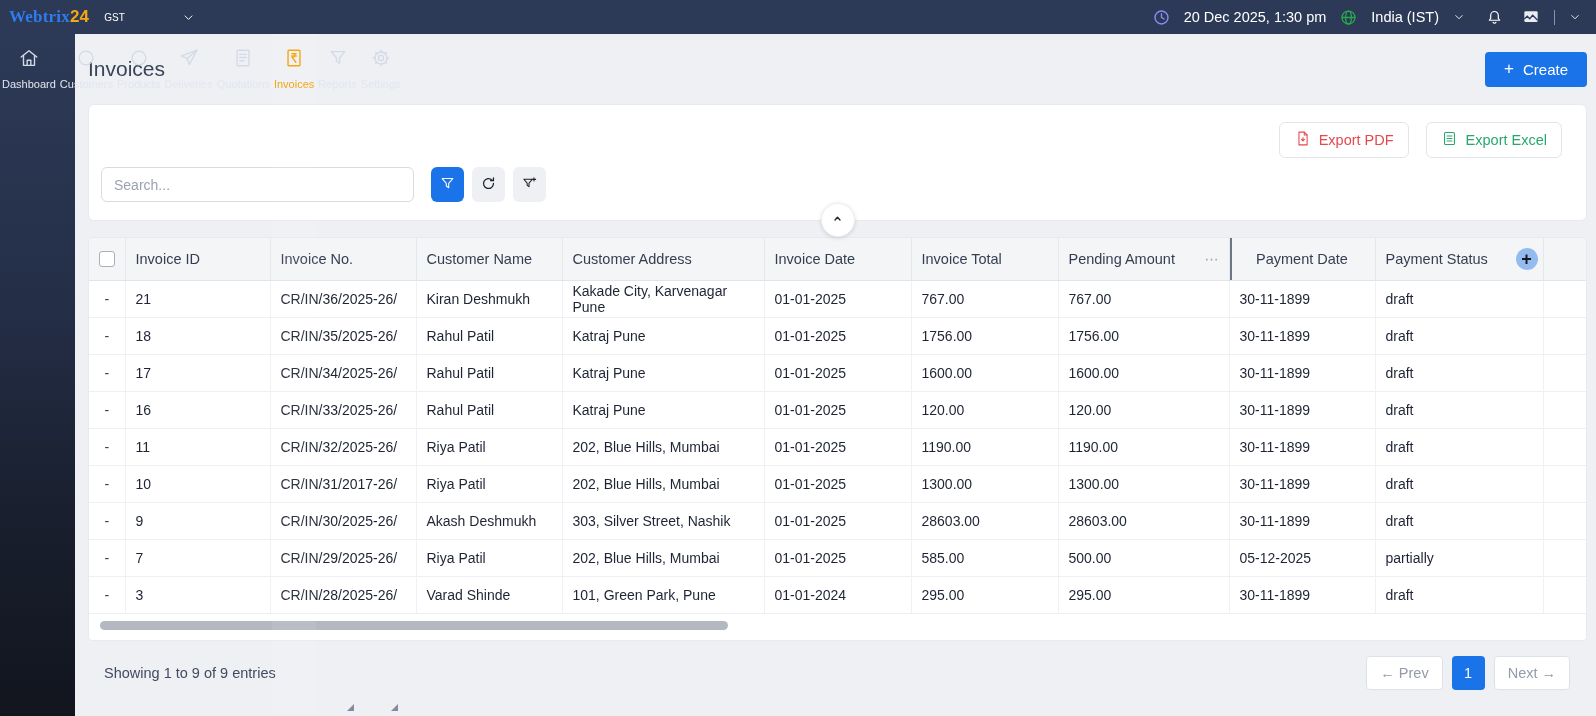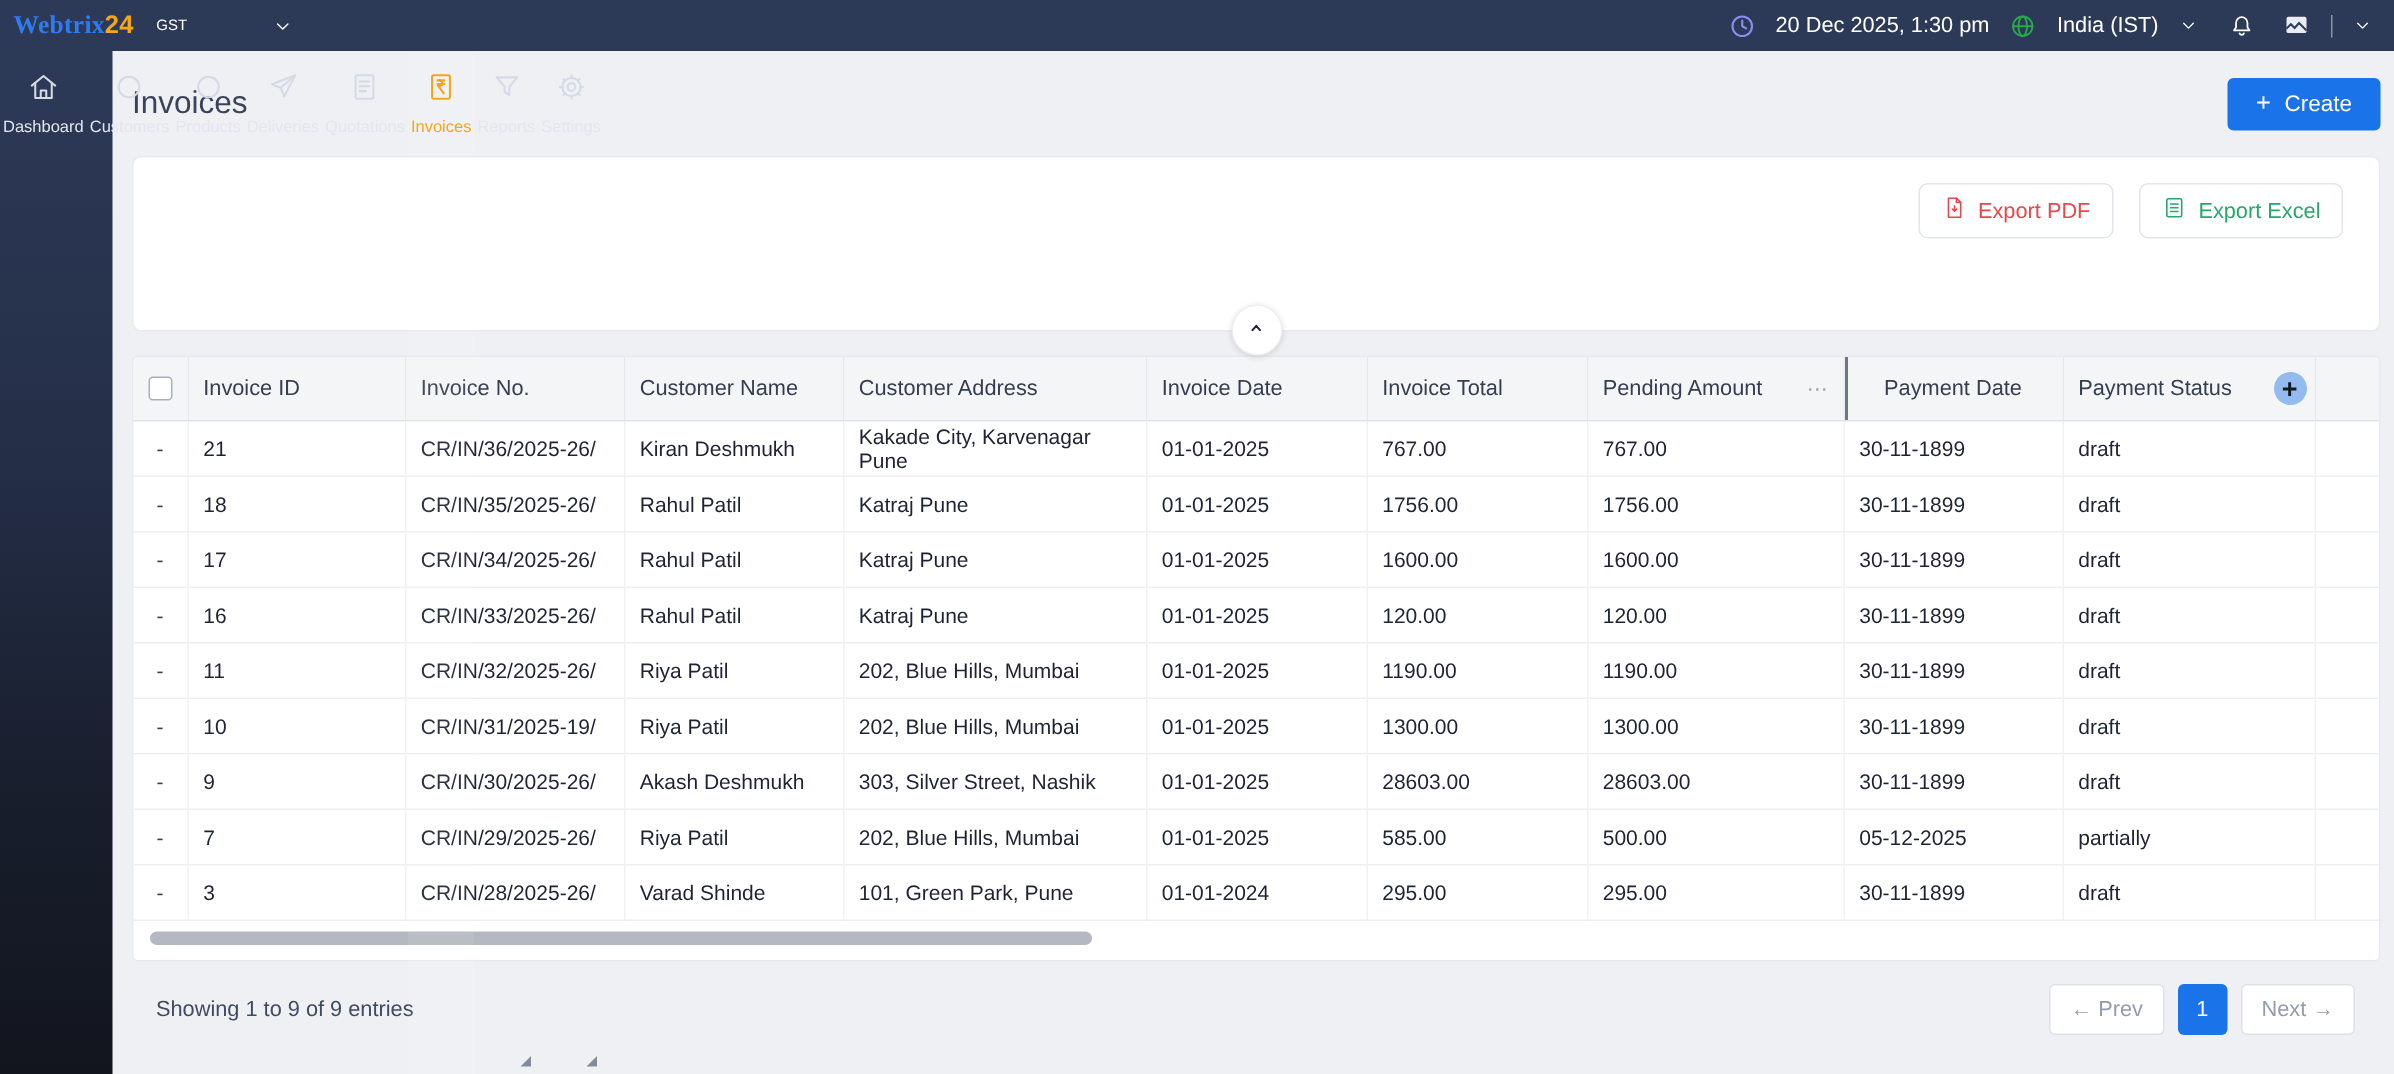--- a/index.html
+++ b/index.html
@@ -242,20 +242,46 @@
         <span>Export PDF</span>
       </button>
       <button class="export-btn export-excel">
         <span>
           <svg class="ic" viewBox="0 0 24 24">
               <rect x="5" y="3.5" width="14" height="17" rx="1.5"></rect>
               <path d="M8.5 8.5h7M8.5 12h7M8.5 15.5h7"></path>
             </svg>
         </span>
         <span>Export Excel</span>
+      </button>
+    </div>
+    <div class="search-row">
+      <input class="search-input" placeholder="Search..." style="">
+      <button class="sq-btn btn-blue">
+        <span>
+          <svg class="ic" viewBox="0 0 24 24">
+              <path d="M4.5 5h15l-5.8 6.8V18l-3.4-2.4v-3.8z"></path>
+            </svg>
+        </span>
+      </button>
+      <button class="sq-btn btn-light">
+        <span>
+          <svg class="ic" viewBox="0 0 24 24" style="stroke-width:1.8">
+              <path d="M19 12a7 7 0 1 1-2.1-5"></path>
+              <path d="M19 4v4h-4"></path>
+            </svg>
+        </span>
+      </button>
+      <button class="sq-btn btn-light">
+        <span>
+          <svg class="ic" viewBox="0 0 24 24">
+              <path d="M4 6h12l-4.7 5.4v5.1l-2.6-1.9v-3.2z"></path>
+              <path d="M18.3 3.8v4.8M15.9 6.2h4.8"></path>
+            </svg>
+        </span>
       </button>
     </div>
     <button class="collapse-btn">
       <span>
         <svg class="ic" viewBox="0 0 24 24" style="stroke-width:2.2">
             <path d="M8 14.5 12 10l4 4.5"></path>
           </svg>
       </span>
     </button>
   </div>
@@ -358,21 +384,21 @@
     <td>01-01-2025</td>
     <td>1190.00</td>
     <td>1190.00</td>
     <td>30-11-1899</td>
     <td>draft</td>
     <td></td>
   </tr>
           <tr>
     <td class="c-exp">-</td>
     <td>10</td>
-    <td>CR/IN/31/2025-19/</td>
+    <td>CR/IN/31/2017-26/</td>
     <td>Riya Patil</td>
     <td>202, Blue Hills, Mumbai</td>
     <td>01-01-2025</td>
     <td>1300.00</td>
     <td>1300.00</td>
     <td>30-11-1899</td>
     <td>draft</td>
     <td></td>
   </tr>
           <tr>

